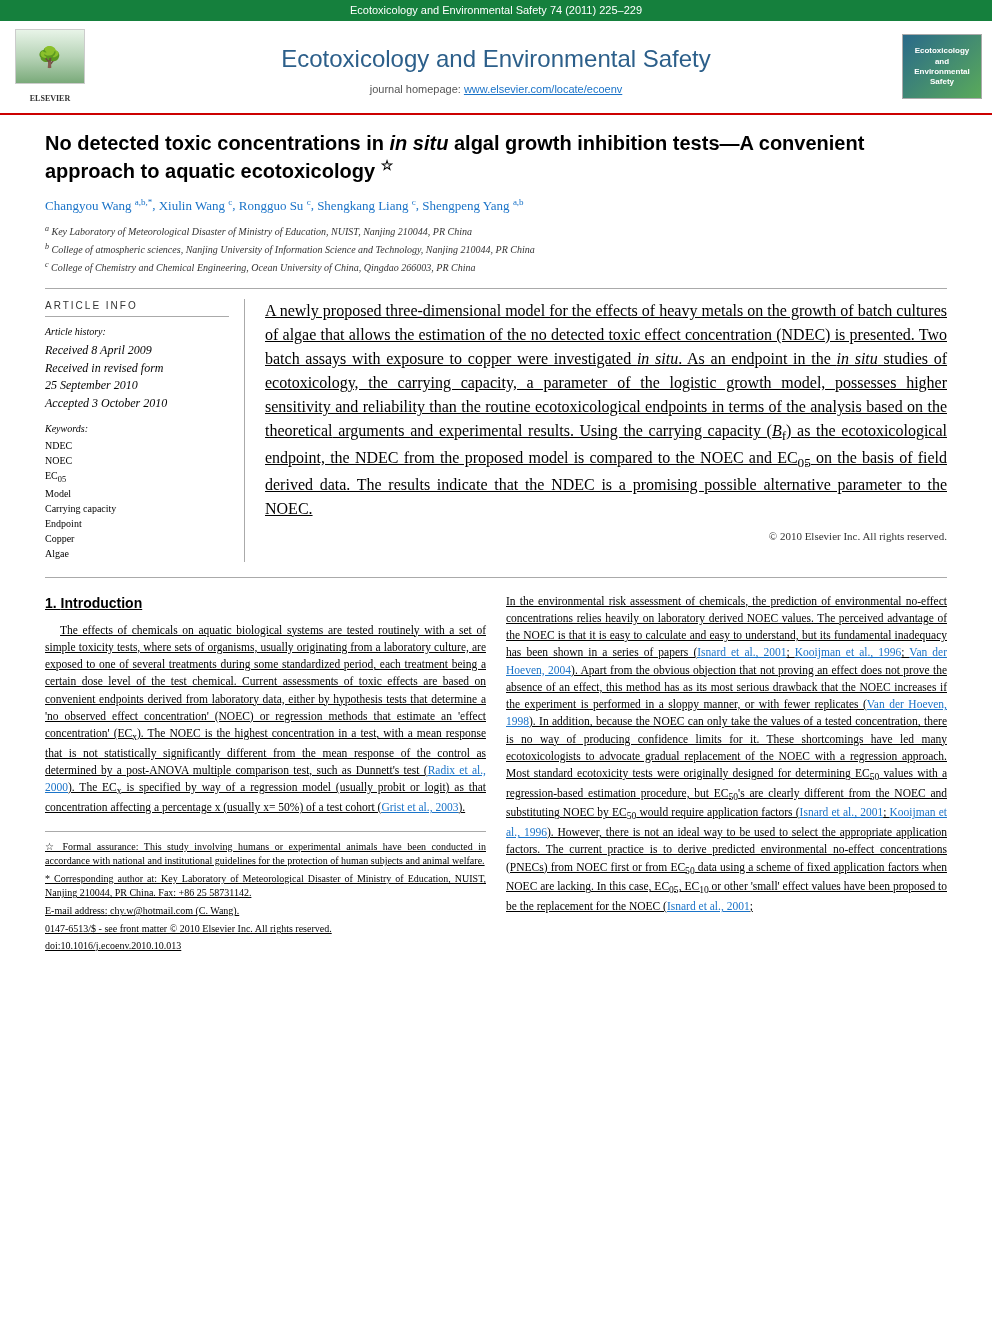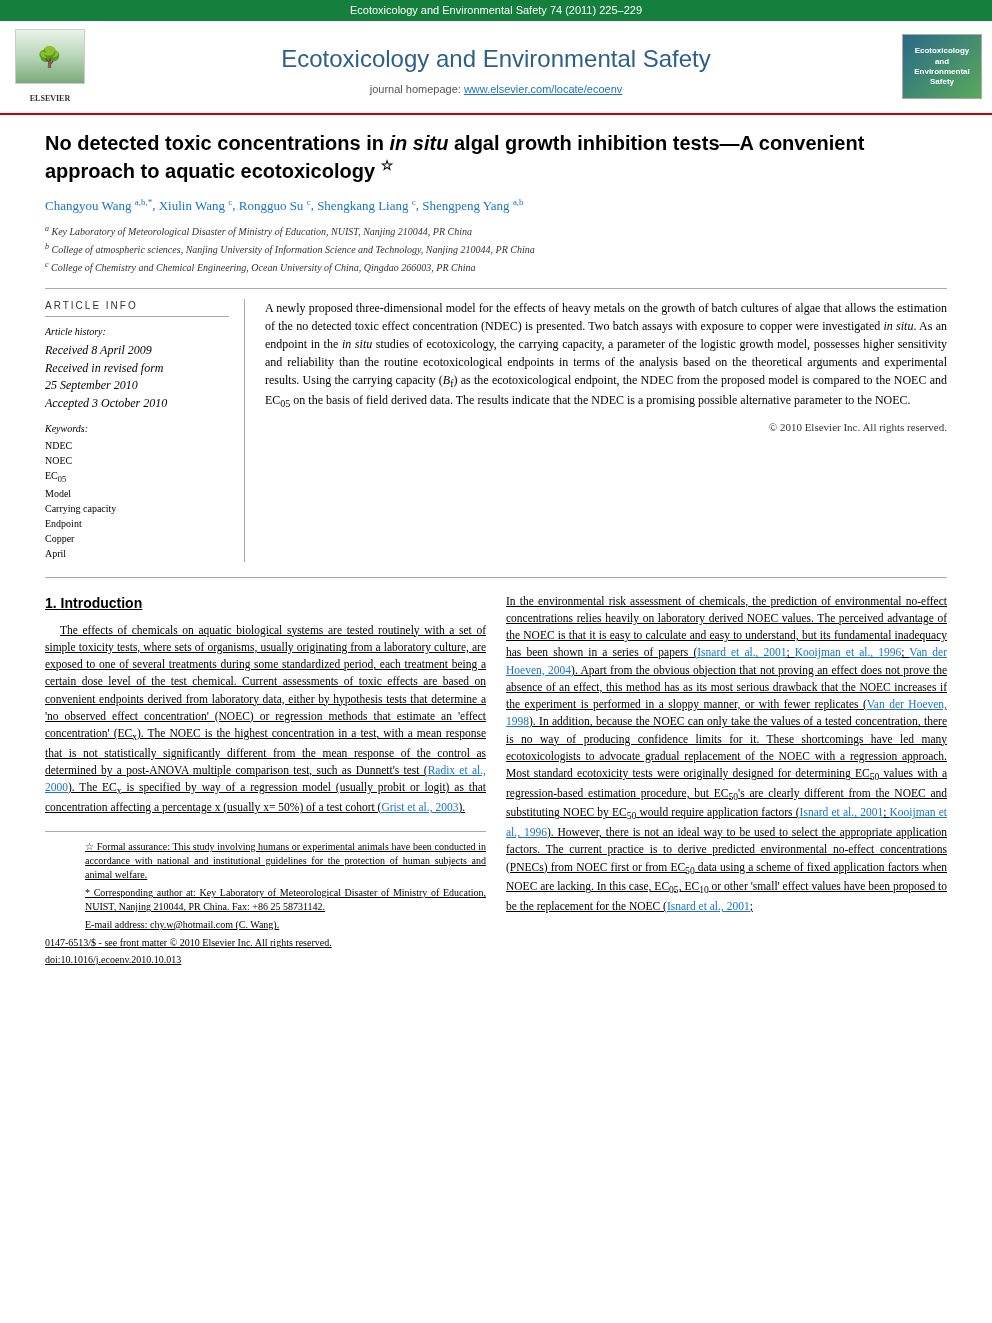--- a/index.html
+++ b/index.html
@@ -192,23 +192,24 @@
     .keywords-title {
       font-size: 10px;
       font-style: italic;
       margin-bottom: 3px;
     }
     .keyword-item {
       font-size: 10px;
       margin-bottom: 1px;
     }
     .abstract-text {
-      font-size: 12px;
+      font-size: 16px;
       line-height: 1.5;
       text-align: justify;
+      text-decoration: underline;
     }
     .abstract-text p {
       margin-bottom: 6px;
     }
     .copyright-line {
       text-align: right;
       font-size: 11px;
       margin-top: 8px;
       color: #333;
     }
@@ -251,21 +252,20 @@
     }
     .footnote-section {
       border-top: 1px solid #aaa;
       margin-top: 15px;
       padding-top: 8px;
       font-size: 10px;
       line-height: 1.4;
     }
     .footnote-item {
       margin-bottom: 4px;
-      margin-left: 40px;
     }
     .doi-line {
       font-size: 10px;
       margin-top: 3px;
     }
   </style>
 </head>
 <body>
 
 <div class="top-bar">
@@ -328,21 +328,21 @@
 
       <div class="keywords-section">
         <div class="keywords-title">Keywords:</div>
         <div class="keyword-item">NDEC</div>
         <div class="keyword-item">NOEC</div>
         <div class="keyword-item">EC<sub>05</sub></div>
         <div class="keyword-item">Model</div>
         <div class="keyword-item">Carrying capacity</div>
         <div class="keyword-item">Endpoint</div>
         <div class="keyword-item">Copper</div>
-        <div class="keyword-item">April</div>
+        <div class="keyword-item">Algae</div>
       </div>
     </div>
 
     <div class="right-col">
       <div class="abstract-text">
         <p>A newly proposed three-dimensional model for the effects of heavy metals on the growth of batch cultures of algae that allows the estimation of the no detected toxic effect concentration (NDEC) is presented. Two batch assays with exposure to copper were investigated <em>in situ</em>. As an endpoint in the <em>in situ</em> studies of ecotoxicology, the carrying capacity, a parameter of the logistic growth model, possesses higher sensitivity and reliability than the routine ecotoxicological endpoints in terms of the analysis based on the <span>theoretical</span> arguments and experimental results. Using the carrying capacity (<em>B</em><sub>f</sub>) as the ecotoxicological endpoint, the NDEC from the proposed model is compared to the NOEC and EC<sub>05</sub> on the basis of field derived data. The results indicate that the NDEC is a promising possible alternative parameter to the NOEC.</p>
       </div>
       <div class="copyright-line">© 2010 Elsevier Inc. All rights reserved.</div>
     </div>
   </div>

